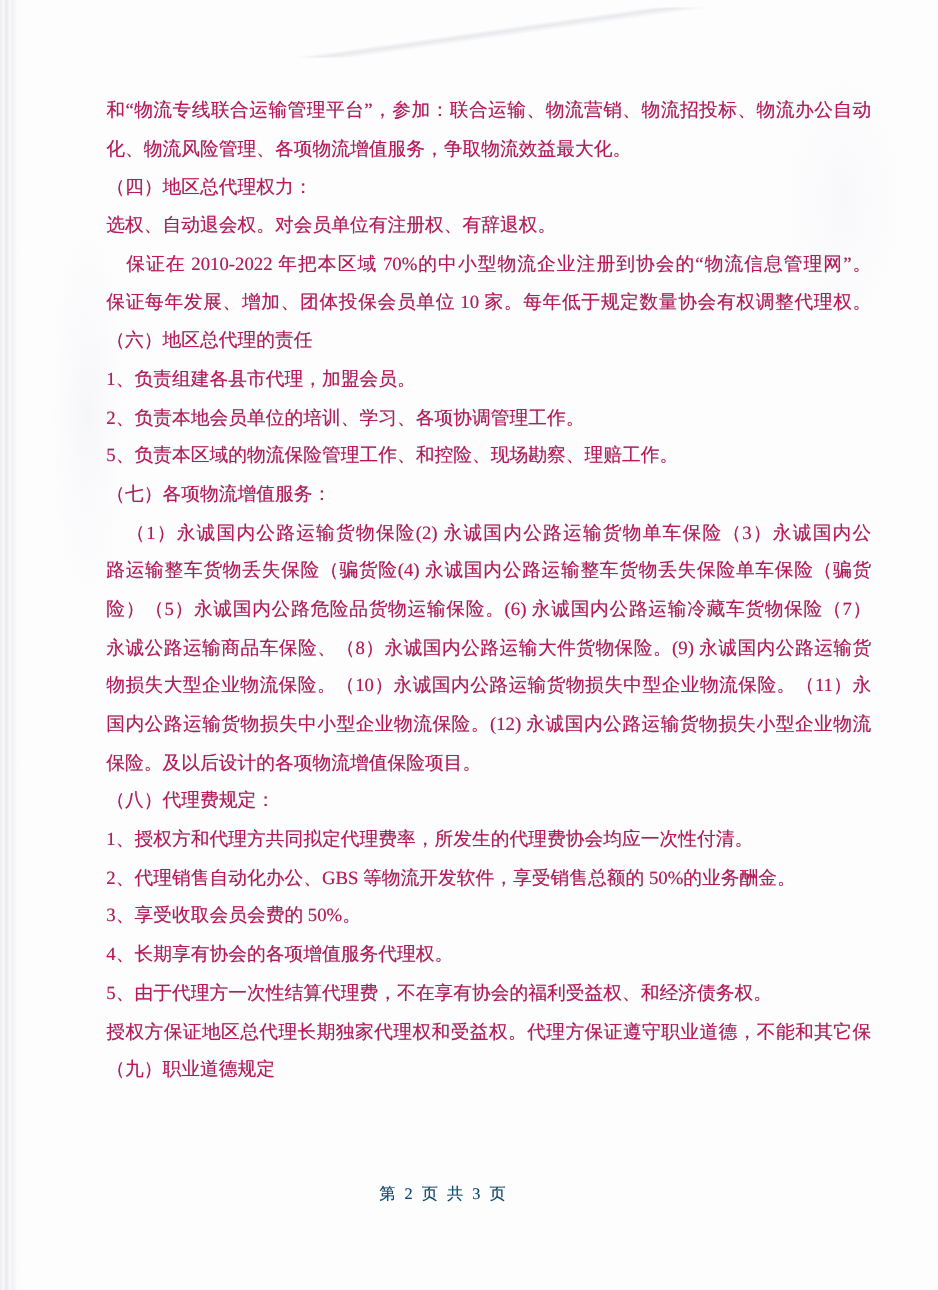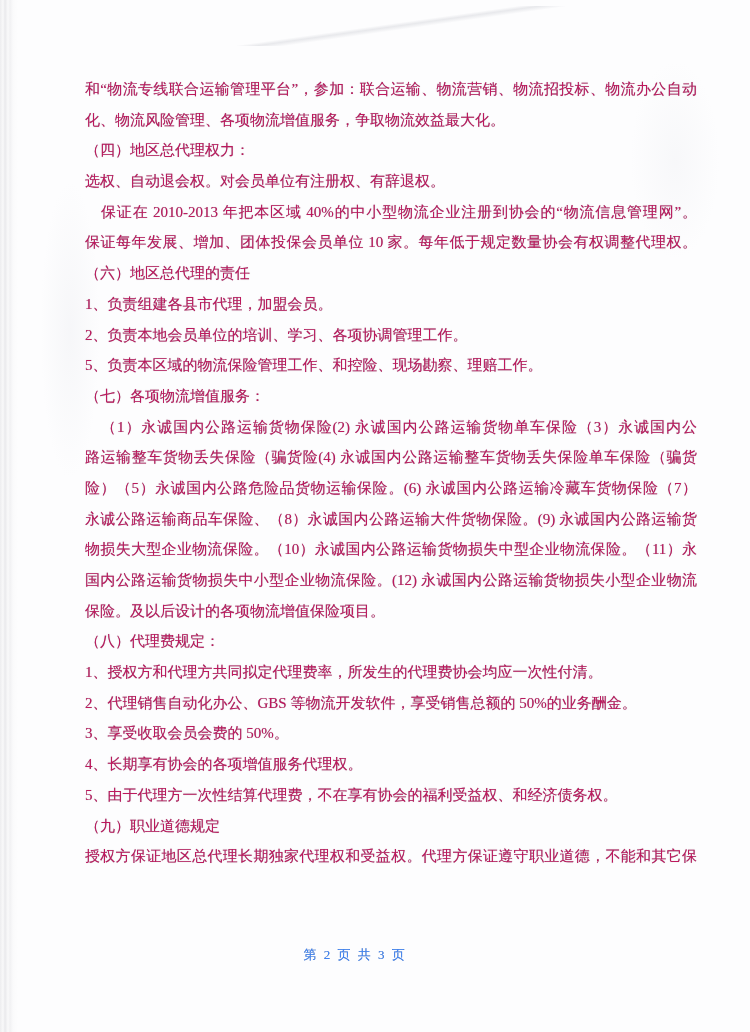--- a/index.html
+++ b/index.html
@@ -33,56 +33,56 @@
     position:absolute;left:85px;top:74px;width:612px;
     color:#be185d;font-size:15px;
     text-shadow:0 0 .7px rgba(64,70,82,.55);
   }
   .line{height:30.7px;line-height:30.7px;white-space:pre;overflow:visible;}
   .line.justify{white-space:normal;text-align:justify;text-align-last:justify;height:30.7px;overflow:hidden;}
   .line.indent-1{padding-left:16px;}
   .line.indent-2{padding-left:33px;}
   .footer{
     position:absolute;left:85px;top:946px;width:540px;
-    text-align:center;font-size:13px;color:#3b82f6;
+    text-align:center;font-size:13px;color:#0c4a6e;
     letter-spacing:2px;text-shadow:0 0 .6px rgba(64,70,82,.5);
   }
 </style>
 </head>
 <body>
 
 <div class="page">
   <div class="scan-left-edge"></div>
   <div class="scan-crease-top"></div>
   <div class="scan-patch-a"></div>
   <div class="scan-patch-b"></div>
 
   <div class="doc-body">
       <div class="line justify">和“物流专线联合运输管理平台”，参加：联合运输、物流营销、物流招投标、物流办公自动</div>
       <div class="line">化、物流风险管理、各项物流增值服务，争取物流效益最大化。</div>
       <div class="line">（四）地区总代理权力：</div>
       <div class="line">选权、自动退会权。对会员单位有注册权、有辞退权。</div>
-      <div class="line justify indent-1">保证在 2010-2013 年把本区域 40%的中小型物流企业注册到协会的“物流信息管理网”。</div>
+      <div class="line justify indent-1">保证在 2010-2022 年把本区域 70%的中小型物流企业注册到协会的“物流信息管理网”。</div>
       <div class="line justify">保证每年发展、增加、团体投保会员单位 10 家。每年低于规定数量协会有权调整代理权。</div>
       <div class="line">（六）地区总代理的责任</div>
       <div class="line">1、负责组建各县市代理，加盟会员。</div>
       <div class="line">2、负责本地会员单位的培训、学习、各项协调管理工作。</div>
       <div class="line">5、负责本区域的物流保险管理工作、和控险、现场勘察、理赔工作。</div>
       <div class="line">（七）各项物流增值服务：</div>
       <div class="line justify indent-1">（1）永诚国内公路运输货物保险(2) 永诚国内公路运输货物单车保险（3）永诚国内公</div>
       <div class="line justify">路运输整车货物丢失保险（骗货险(4) 永诚国内公路运输整车货物丢失保险单车保险（骗货</div>
       <div class="line justify">险）（5）永诚国内公路危险品货物运输保险。(6) 永诚国内公路运输冷藏车货物保险（7）</div>
       <div class="line justify">永诚公路运输商品车保险、（8）永诚国内公路运输大件货物保险。(9) 永诚国内公路运输货</div>
       <div class="line justify">物损失大型企业物流保险。（10）永诚国内公路运输货物损失中型企业物流保险。（11）永诚</div>
       <div class="line justify">国内公路运输货物损失中小型企业物流保险。(12) 永诚国内公路运输货物损失小型企业物流</div>
       <div class="line">保险。及以后设计的各项物流增值保险项目。</div>
       <div class="line">（八）代理费规定：</div>
       <div class="line">1、授权方和代理方共同拟定代理费率，所发生的代理费协会均应一次性付清。</div>
       <div class="line">2、代理销售自动化办公、GBS 等物流开发软件，享受销售总额的 50%的业务酬金。</div>
       <div class="line">3、享受收取会员会费的 50%。</div>
       <div class="line">4、长期享有协会的各项增值服务代理权。</div>
       <div class="line">5、由于代理方一次性结算代理费，不在享有协会的福利受益权、和经济债务权。</div>
+      <div class="line justify">授权方保证地区总代理长期独家代理权和受益权。代理方保证遵守职业道德，不能和其它保</div>
       <div class="line">（九）职业道德规定</div>
-      <div class="line justify">授权方保证地区总代理长期独家代理权和受益权。代理方保证遵守职业道德，不能和其它保</div>
     </div>
 
   <div class="footer">第 2 页 共 3 页</div>
 </div>
 
 </body></html>

